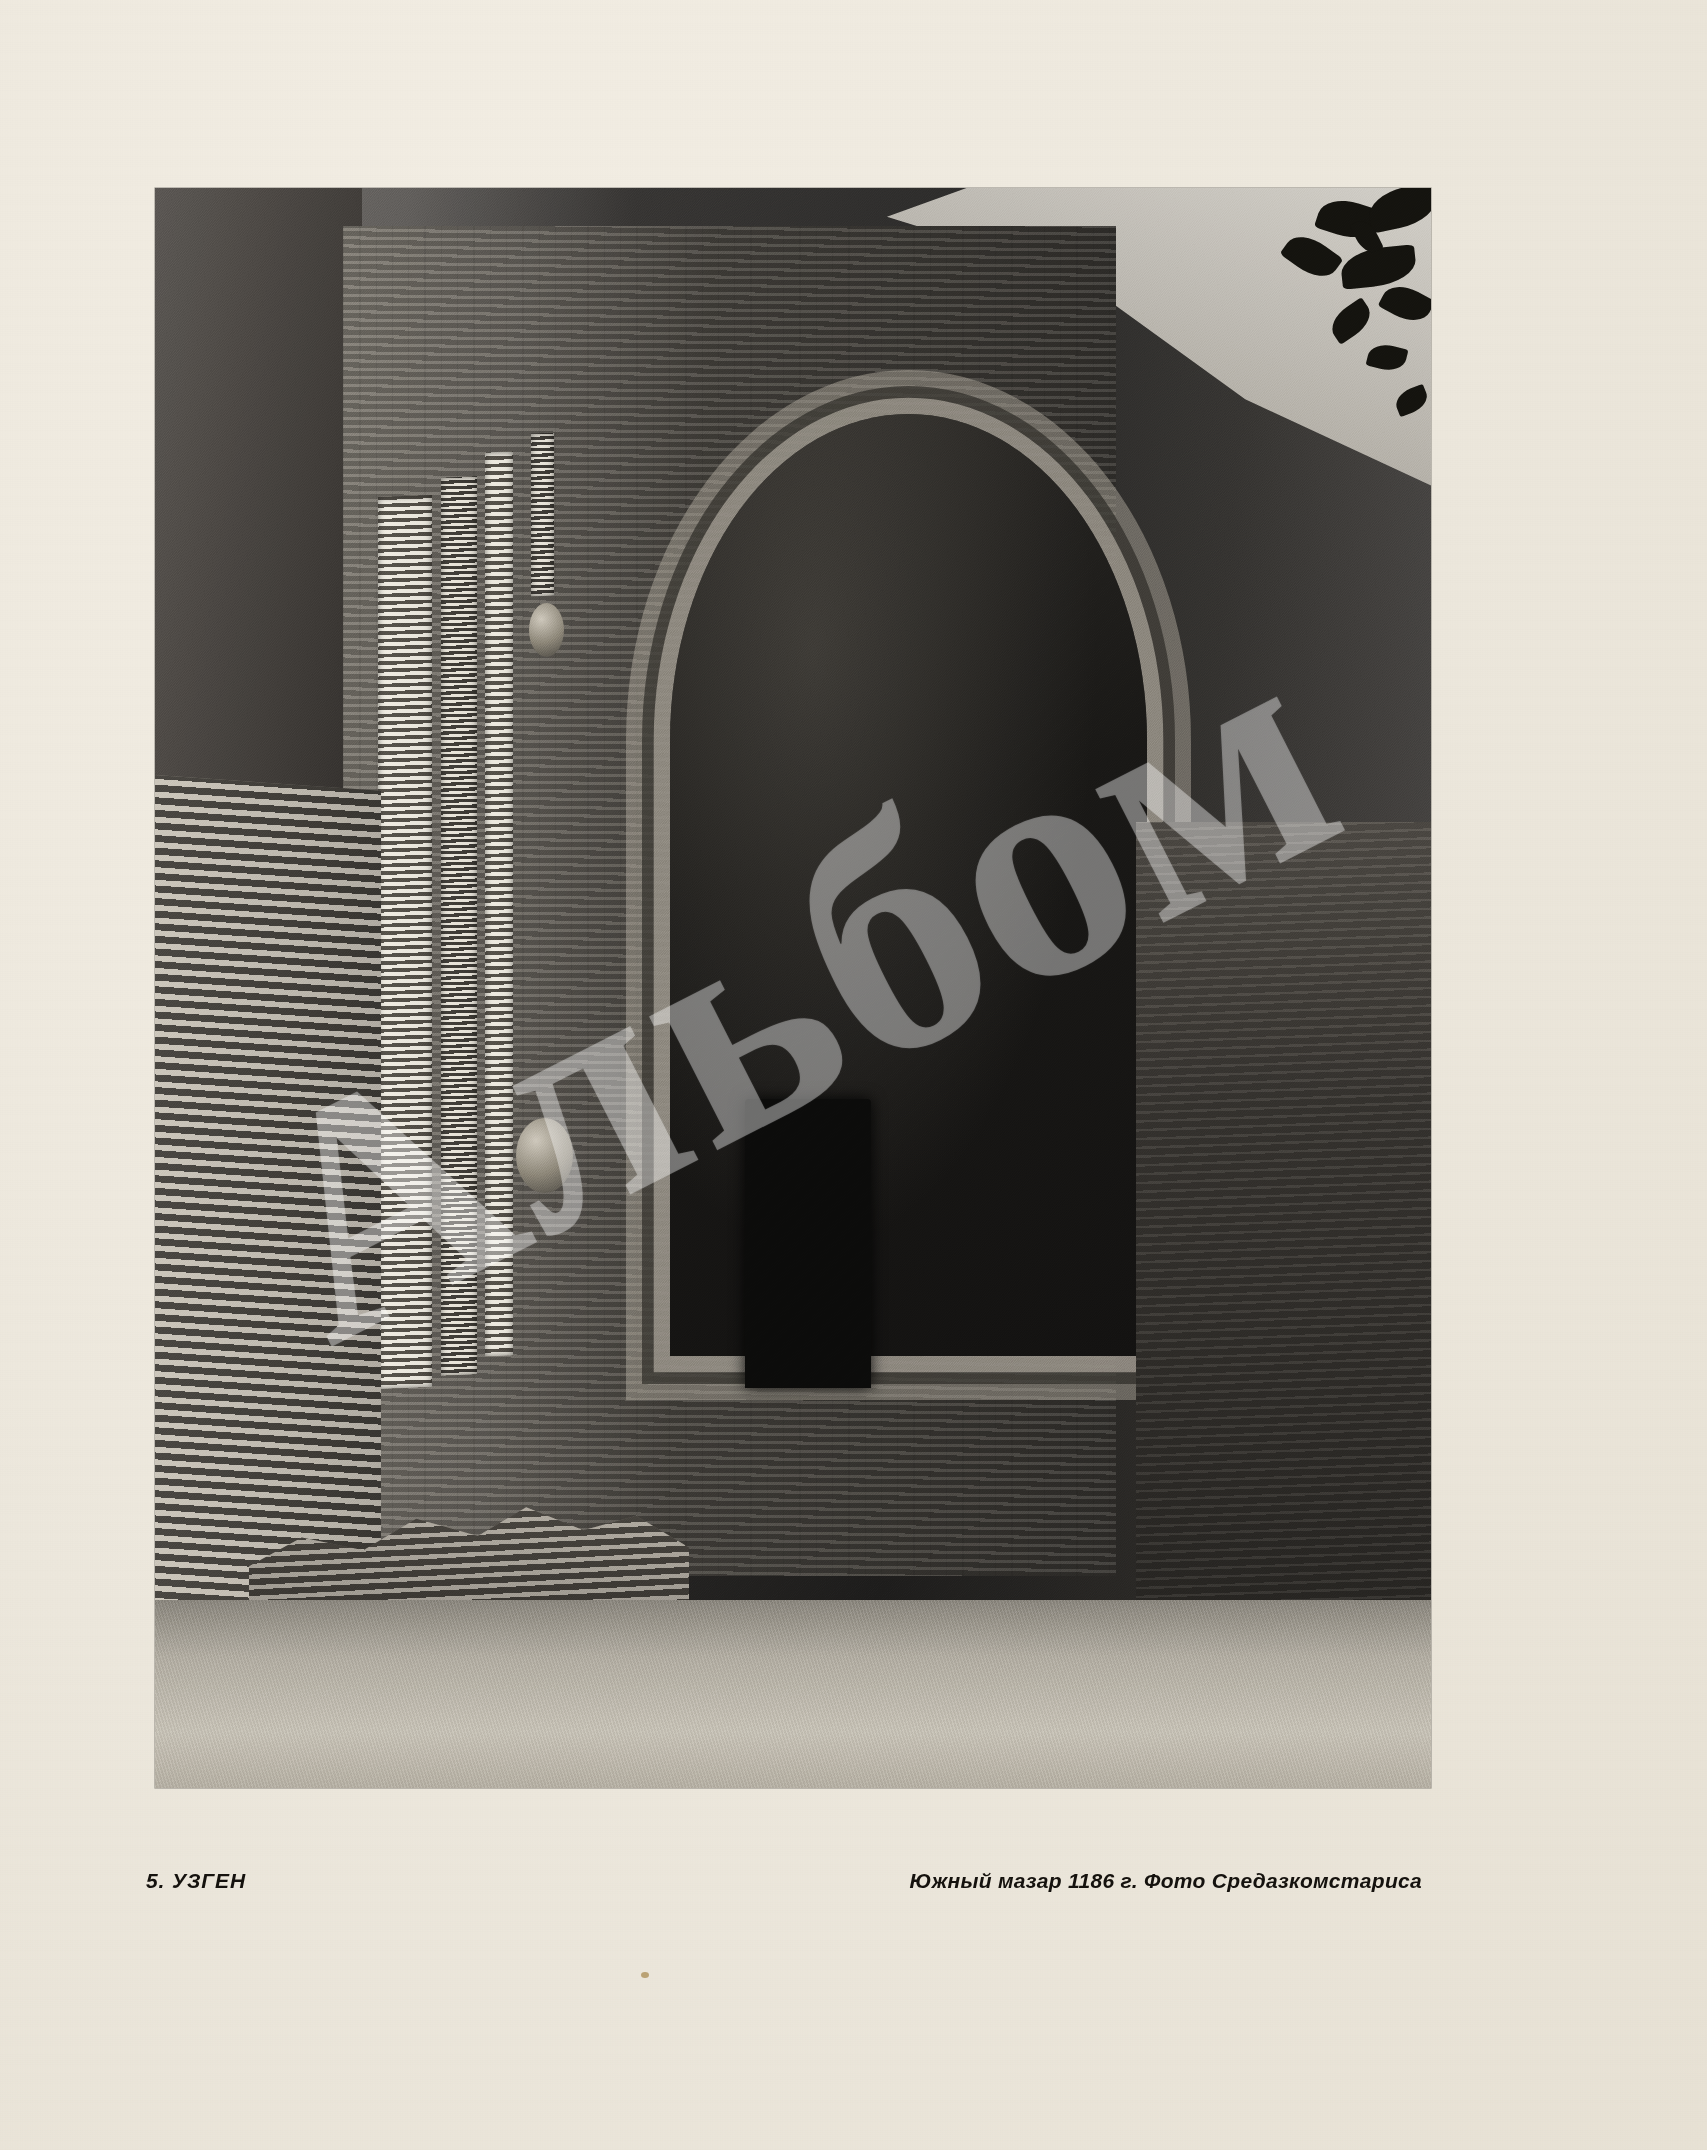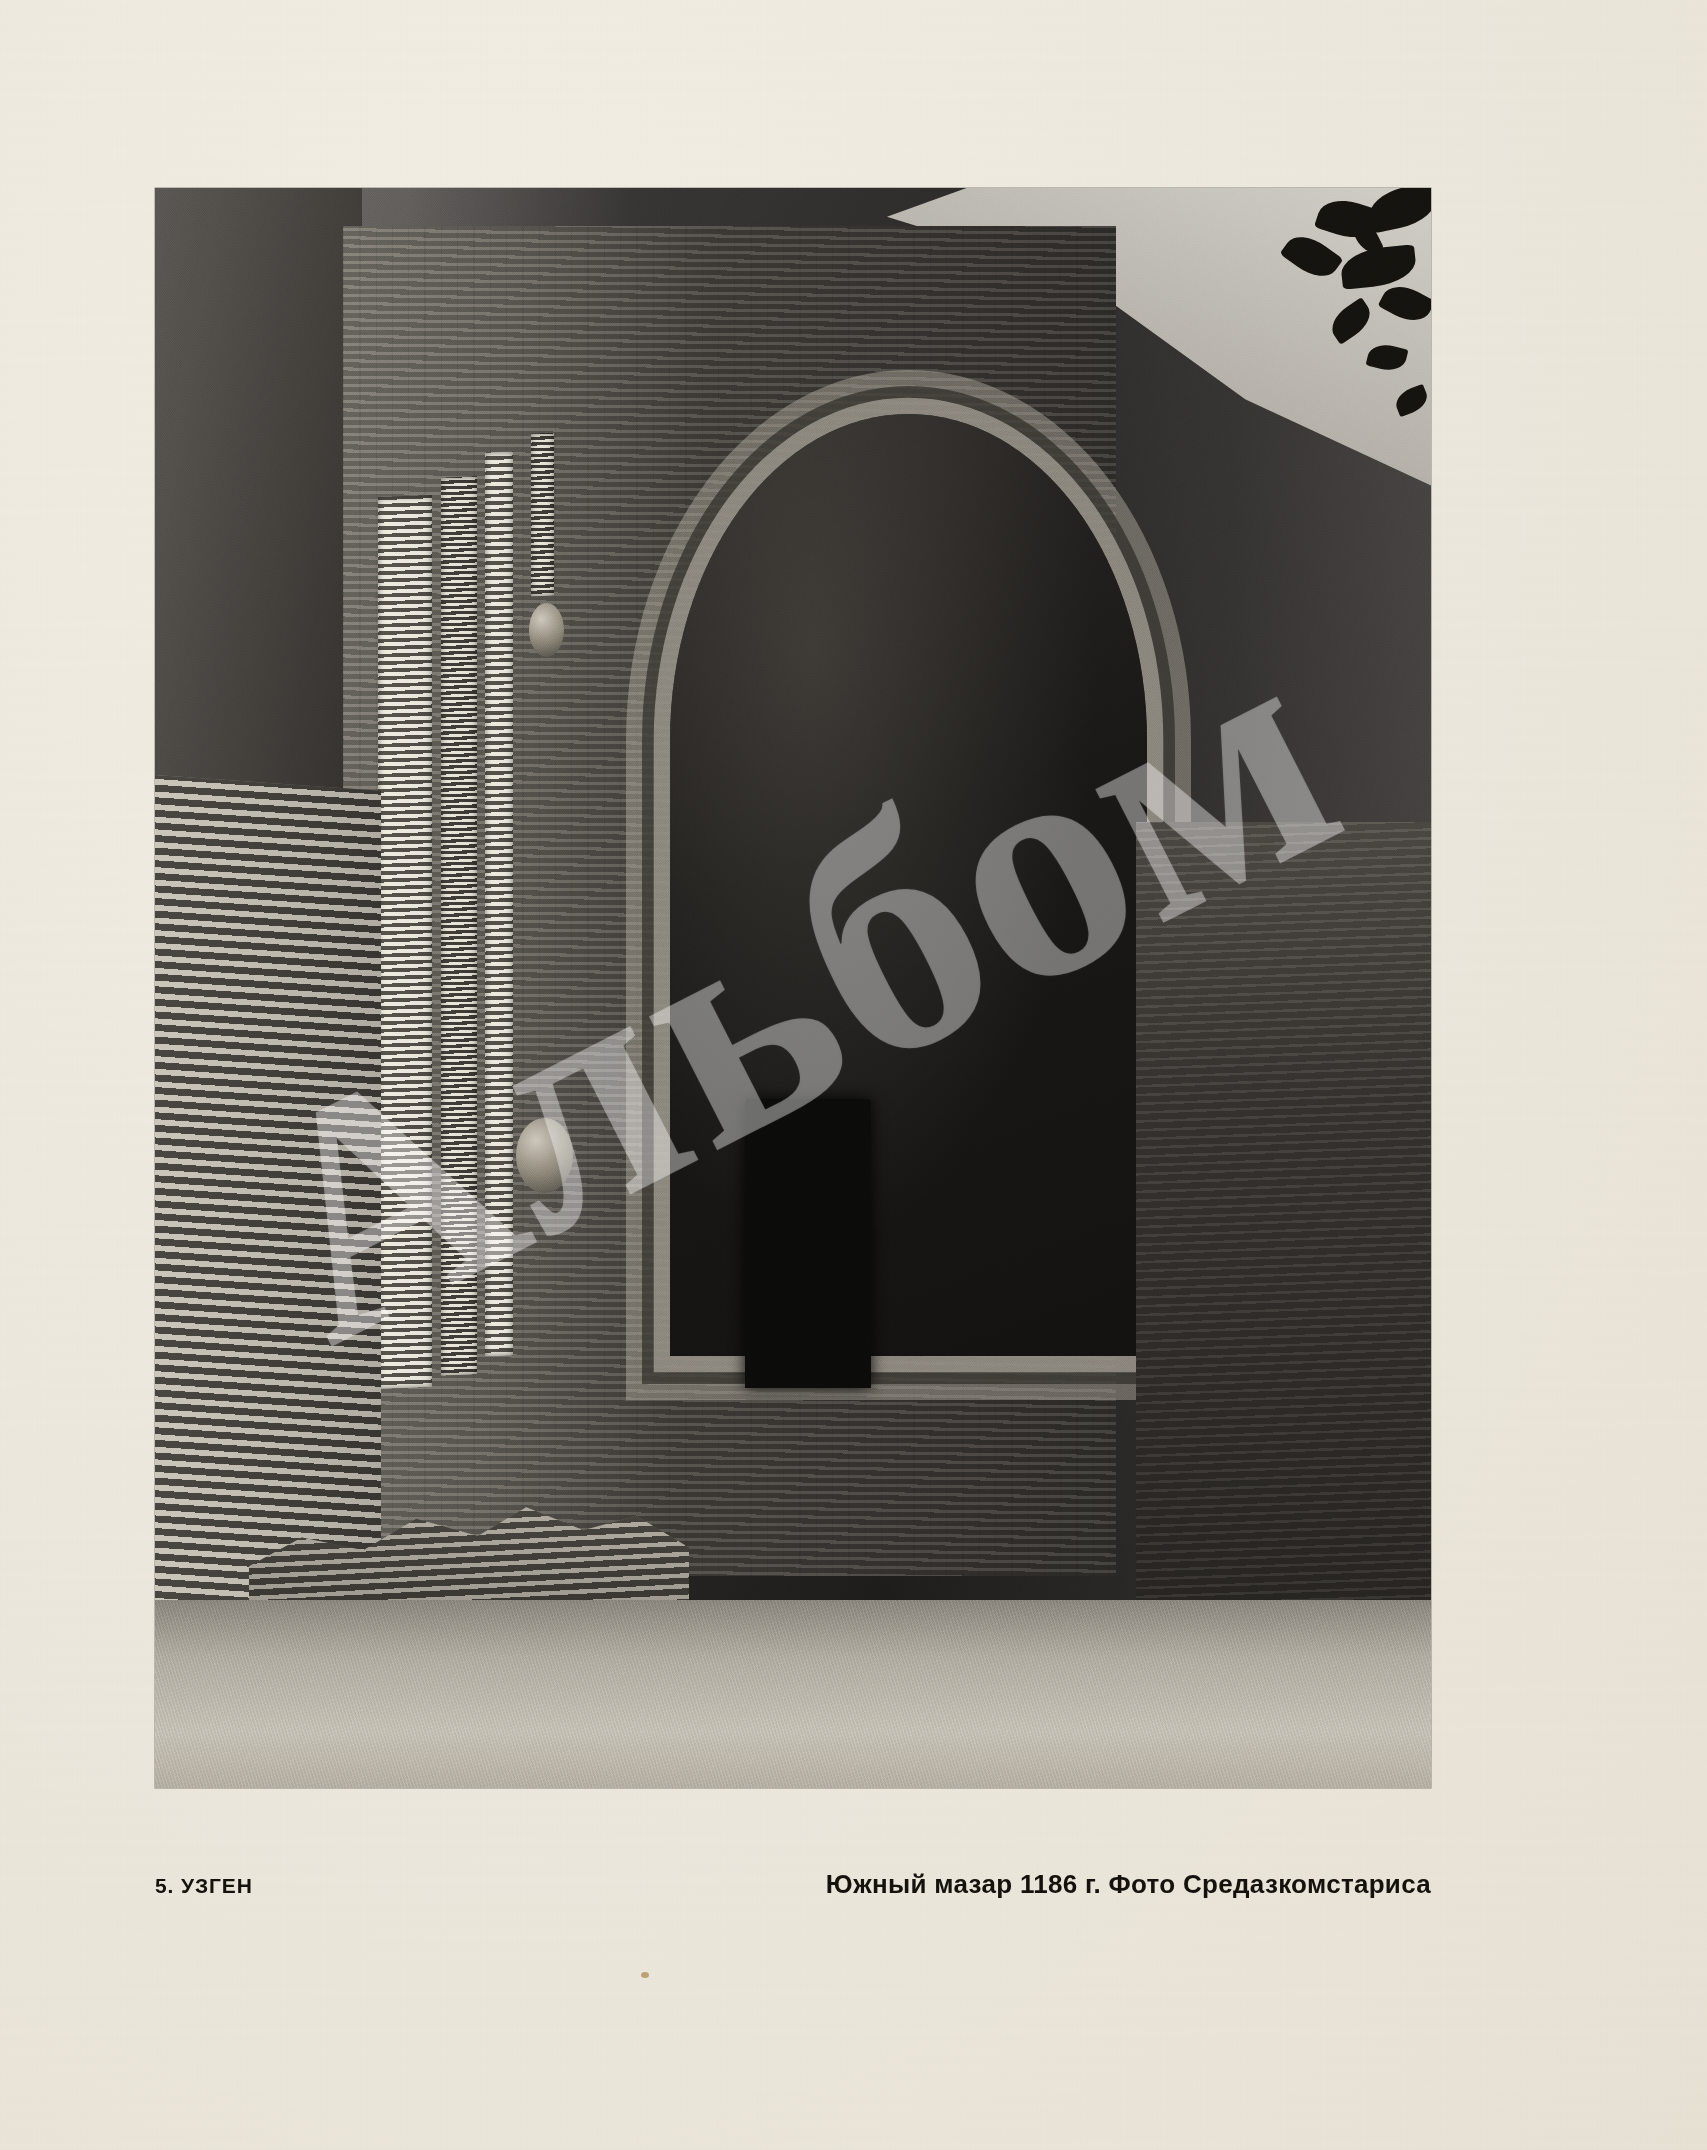--- a/index.html
+++ b/index.html
@@ -258,37 +258,38 @@
     color: rgba(255,255,255,.30);
     letter-spacing: 3.8px;
     transform: rotate(-27deg);
     white-space: nowrap;
     text-shadow: 0 0 1.3px rgba(255,255,255,.15);
   }
 
   
   .caption-row {
     position: absolute;
-    left: 155px;
+    left: 146px;
     top: 1869px;
     width: 1276px;
     display: flex;
     justify-content: space-between;
     align-items: baseline;
     color: #15120e;
+    font-style: italic;
   }
   .caption-left {
     font-family: "Liberation Sans", sans-serif;
     font-size: 21px;
     font-weight: 700;
     letter-spacing: 0.9px;
   }
   .caption-right {
     font-family: "Liberation Sans", sans-serif;
-    font-size: 26px;
+    font-size: 21px;
     font-weight: 700;
     letter-spacing: 0.3px;
   }
 
   
   .speck {
     position: absolute;
     left: 641px;
     top: 1972px;
     width: 8.2px;

